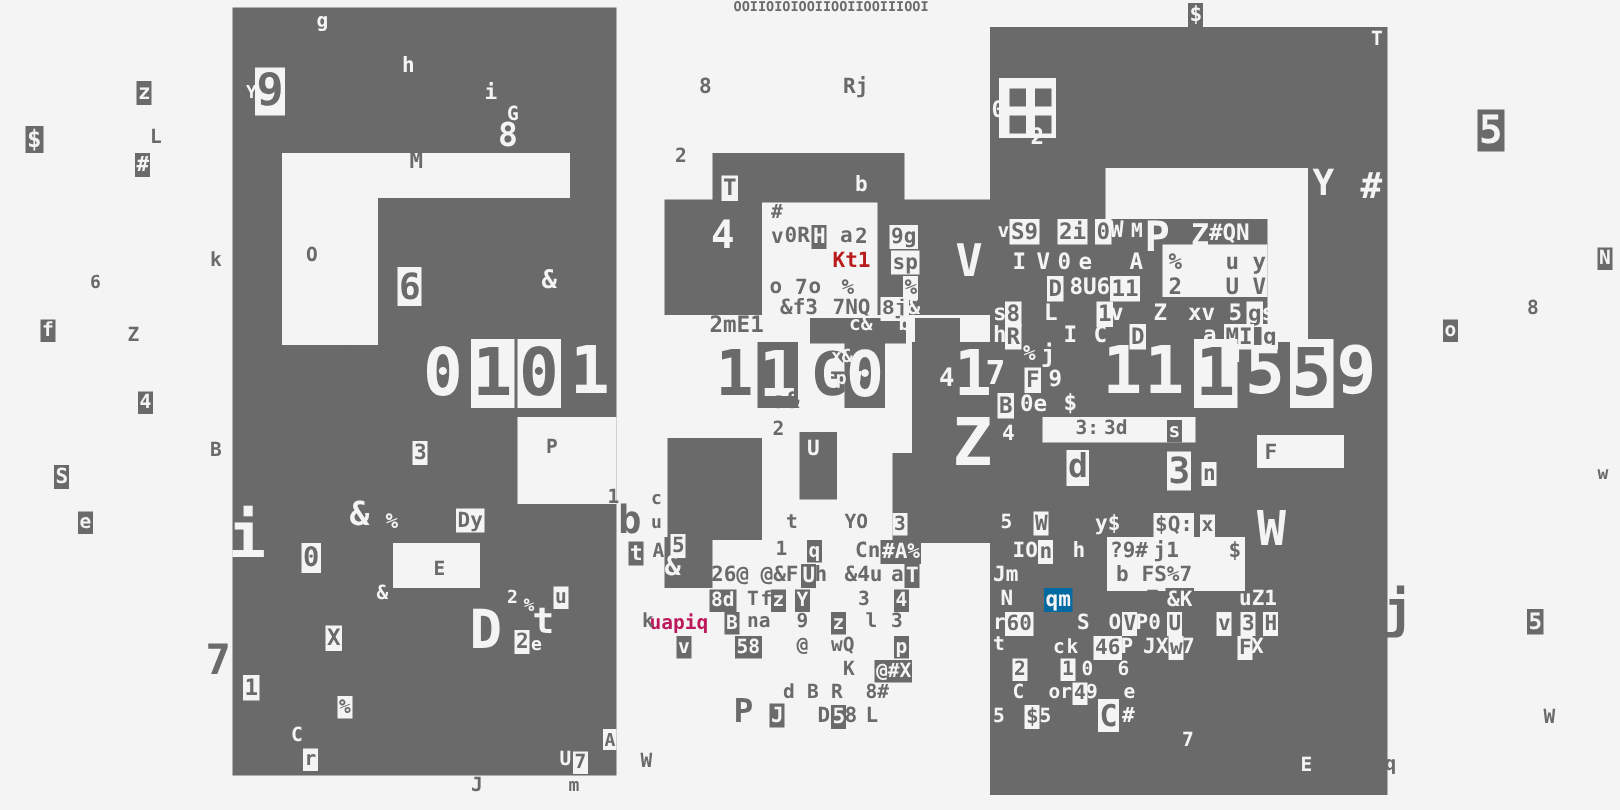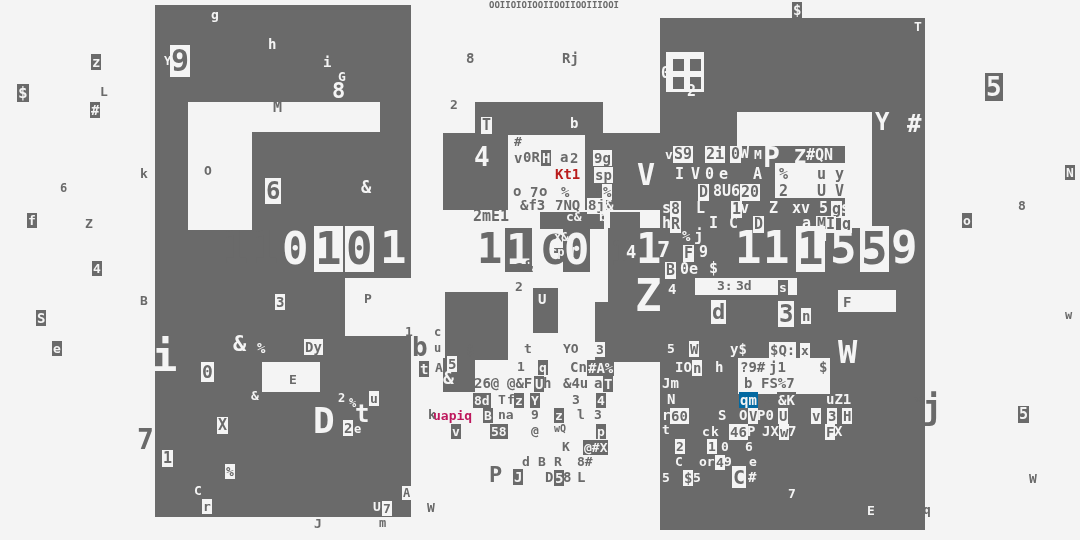--- a/index.html
+++ b/index.html
@@ -175,21 +175,21 @@
     <span class="glyph" style="left: 428px; top: 408px; font-size: 13px; color: rgb(106, 106, 106);">k</span>
     <span class="glyph tiled" style="left: 483px; top: 408px; font-size: 13px; color: rgb(244, 244, 244); background: rgb(106, 106, 106);">B</span>
     <span class="glyph" style="left: 498px; top: 408px; font-size: 13px; color: rgb(106, 106, 106);">na</span>
     <span class="glyph" style="left: 531px; top: 408px; font-size: 13px; color: rgb(106, 106, 106);">9</span>
     <span class="glyph tiled" style="left: 554px; top: 408px; font-size: 13px; color: rgb(244, 244, 244); background: rgb(106, 106, 106);">z</span>
     <span class="glyph" style="left: 577px; top: 408px; font-size: 13px; color: rgb(106, 106, 106);">l</span>
     <span class="glyph" style="left: 594px; top: 408px; font-size: 13px; color: rgb(106, 106, 106);">3</span>
     <span class="glyph tiled" style="left: 451px; top: 424px; font-size: 13px; color: rgb(244, 244, 244); background: rgb(106, 106, 106);">v</span>
     <span class="glyph tiled" style="left: 490px; top: 424px; font-size: 13px; color: rgb(244, 244, 244); background: rgb(106, 106, 106);">58</span>
     <span class="glyph" style="left: 531px; top: 424px; font-size: 13px; color: rgb(106, 106, 106);">@</span>
-    <span class="glyph" style="left: 554px; top: 424px; font-size: 10px; color: rgb(106, 106, 106);">wQ</span>
+    <span class="glyph" style="left: 554px; top: 424px; font-size: 13px; color: rgb(106, 106, 106);">wQ</span>
     <span class="glyph tiled" style="left: 596px; top: 424px; font-size: 13px; color: rgb(244, 244, 244); background: rgb(106, 106, 106);">p</span>
     <span class="glyph" style="left: 562px; top: 440px; font-size: 13px; color: rgb(106, 106, 106);">K</span>
     <span class="glyph tiled" style="left: 583px; top: 440px; font-size: 13px; color: rgb(244, 244, 244); background: rgb(106, 106, 106);">@#X</span>
     <span class="glyph" style="left: 522px; top: 455px; font-size: 13px; color: rgb(106, 106, 106);">d</span>
     <span class="glyph" style="left: 538px; top: 455px; font-size: 13px; color: rgb(106, 106, 106);">B</span>
     <span class="glyph" style="left: 554px; top: 455px; font-size: 13px; color: rgb(106, 106, 106);">R</span>
     <span class="glyph" style="left: 577px; top: 455px; font-size: 13px; color: rgb(106, 106, 106);">8#</span>
     <span class="glyph" style="left: 489px; top: 464px; font-size: 22px; color: rgb(106, 106, 106);">P</span>
     <span class="glyph tiled" style="left: 513px; top: 469px; font-size: 14px; color: rgb(244, 244, 244); background: rgb(106, 106, 106);">J</span>
     <span class="glyph" style="left: 545px; top: 470px; font-size: 14px; color: rgb(106, 106, 106);">D</span>
@@ -219,21 +219,21 @@
     <span class="glyph" style="left: 675px; top: 167px; font-size: 15px; color: rgb(244, 244, 244);">I</span>
     <span class="glyph" style="left: 691px; top: 167px; font-size: 15px; color: rgb(244, 244, 244);">V</span>
     <span class="glyph" style="left: 705px; top: 167px; font-size: 15px; color: rgb(244, 244, 244);">0</span>
     <span class="glyph" style="left: 719px; top: 167px; font-size: 15px; color: rgb(244, 244, 244);">e</span>
     <span class="glyph" style="left: 753px; top: 167px; font-size: 15px; color: rgb(244, 244, 244);">A</span>
     <span class="glyph" style="left: 779px; top: 167px; font-size: 15px; color: rgb(106, 106, 106);">%</span>
     <span class="glyph" style="left: 817px; top: 167px; font-size: 15px; color: rgb(106, 106, 106);">u</span>
     <span class="glyph" style="left: 835px; top: 167px; font-size: 15px; color: rgb(106, 106, 106);">y</span>
     <span class="glyph tiled" style="left: 698px; top: 184px; font-size: 15px; color: rgb(106, 106, 106); background: rgb(244, 244, 244);">D</span>
     <span class="glyph" style="left: 713px; top: 184px; font-size: 15px; color: rgb(244, 244, 244);">8U6</span>
-    <span class="glyph tiled" style="left: 740px; top: 184px; font-size: 15px; color: rgb(106, 106, 106); background: rgb(244, 244, 244);">20</span>
+    <span class="glyph tiled" style="left: 740px; top: 184px; font-size: 15px; color: rgb(106, 106, 106); background: rgb(244, 244, 244);">11</span>
     <span class="glyph" style="left: 779px; top: 184px; font-size: 15px; color: rgb(106, 106, 106);">2</span>
     <span class="glyph" style="left: 817px; top: 184px; font-size: 15px; color: rgb(106, 106, 106);">U</span>
     <span class="glyph" style="left: 835px; top: 184px; font-size: 15px; color: rgb(106, 106, 106);">V</span>
     <span class="glyph" style="left: 662px; top: 201px; font-size: 15px; color: rgb(244, 244, 244);">s</span>
     <span class="glyph tiled" style="left: 670px; top: 201px; font-size: 15px; color: rgb(106, 106, 106); background: rgb(244, 244, 244);">8</span>
     <span class="glyph" style="left: 696px; top: 201px; font-size: 15px; color: rgb(244, 244, 244);">L</span>
     <span class="glyph tiled" style="left: 731px; top: 201px; font-size: 15px; color: rgb(106, 106, 106); background: rgb(244, 244, 244);">1</span>
     <span class="glyph" style="left: 740px; top: 201px; font-size: 15px; color: rgb(244, 244, 244);">v</span>
     <span class="glyph" style="left: 769px; top: 201px; font-size: 15px; color: rgb(244, 244, 244);">Z</span>
     <span class="glyph" style="left: 792px; top: 201px; font-size: 15px; color: rgb(244, 244, 244);">xv</span>
@@ -277,21 +277,21 @@
     <span class="glyph" style="left: 675px; top: 360px; font-size: 14px; color: rgb(244, 244, 244);">IO</span>
     <span class="glyph tiled" style="left: 692px; top: 360px; font-size: 14px; color: rgb(106, 106, 106); background: rgb(244, 244, 244);">n</span>
     <span class="glyph" style="left: 715px; top: 360px; font-size: 14px; color: rgb(244, 244, 244);">h</span>
     <span class="glyph" style="left: 740px; top: 360px; font-size: 14px; color: rgb(106, 106, 106);">?9#</span>
     <span class="glyph" style="left: 769px; top: 360px; font-size: 14px; color: rgb(106, 106, 106);">j1</span>
     <span class="glyph" style="left: 819px; top: 360px; font-size: 14px; color: rgb(106, 106, 106);">$</span>
     <span class="glyph" style="left: 662px; top: 376px; font-size: 14px; color: rgb(244, 244, 244);">Jm</span>
     <span class="glyph" style="left: 744px; top: 376px; font-size: 14px; color: rgb(106, 106, 106);">b</span>
     <span class="glyph" style="left: 761px; top: 376px; font-size: 14px; color: rgb(106, 106, 106);">FS%7</span>
     <span class="glyph" style="left: 667px; top: 392px; font-size: 14px; color: rgb(244, 244, 244);">N</span>
-    <span class="glyph tiled" style="left: 739px; top: 392px; font-size: 14px; color: rgb(244, 244, 244); background: #0369a1;">qm</span>
+    <span class="glyph tiled" style="left: 696px; top: 392px; font-size: 14px; color: rgb(244, 244, 244); background: #0369a1;">qm</span>
     <span class="glyph" style="left: 764px; top: 392px; font-size: 14px; color: rgb(106, 106, 106);">Z</span>
     <span class="glyph tiled" style="left: 777px; top: 392px; font-size: 14px; color: rgb(244, 244, 244); background: rgb(106, 106, 106);">&amp;K</span>
     <span class="glyph" style="left: 826px; top: 392px; font-size: 14px; color: rgb(244, 244, 244);">uZ1</span>
     <span class="glyph" style="left: 914px; top: 392px; font-size: 13px; color: rgb(106, 106, 106);">v</span>
     <span class="glyph" style="left: 922px; top: 390px; font-size: 34px; color: rgb(106, 106, 106);">j</span>
     <span class="glyph" style="left: 662px; top: 408px; font-size: 14px; color: rgb(244, 244, 244);">r</span>
     <span class="glyph tiled" style="left: 670px; top: 408px; font-size: 14px; color: rgb(106, 106, 106); background: rgb(244, 244, 244);">60</span>
     <span class="glyph" style="left: 718px; top: 408px; font-size: 14px; color: rgb(244, 244, 244);">S</span>
     <span class="glyph" style="left: 739px; top: 408px; font-size: 14px; color: rgb(244, 244, 244);">O</span>
     <span class="glyph tiled" style="left: 748px; top: 408px; font-size: 14px; color: rgb(106, 106, 106); background: rgb(244, 244, 244);">V</span>

